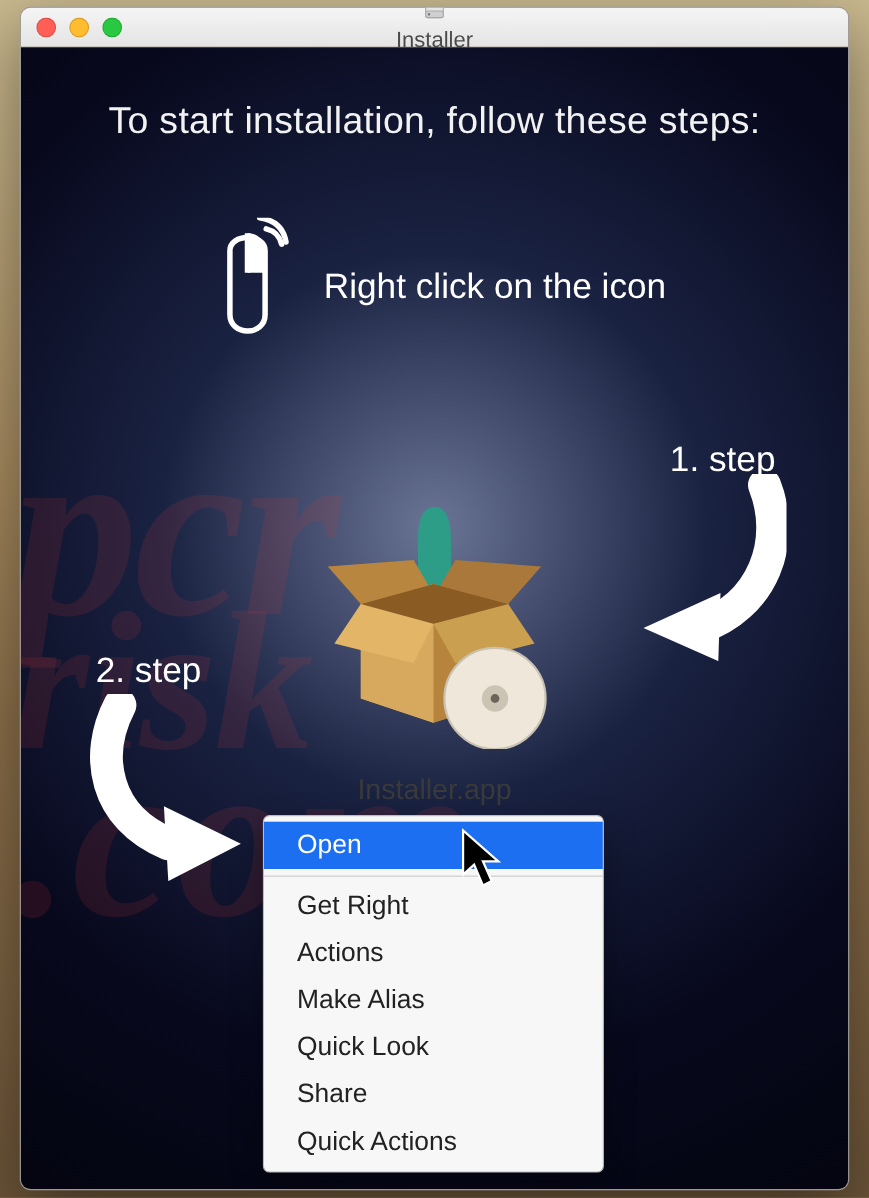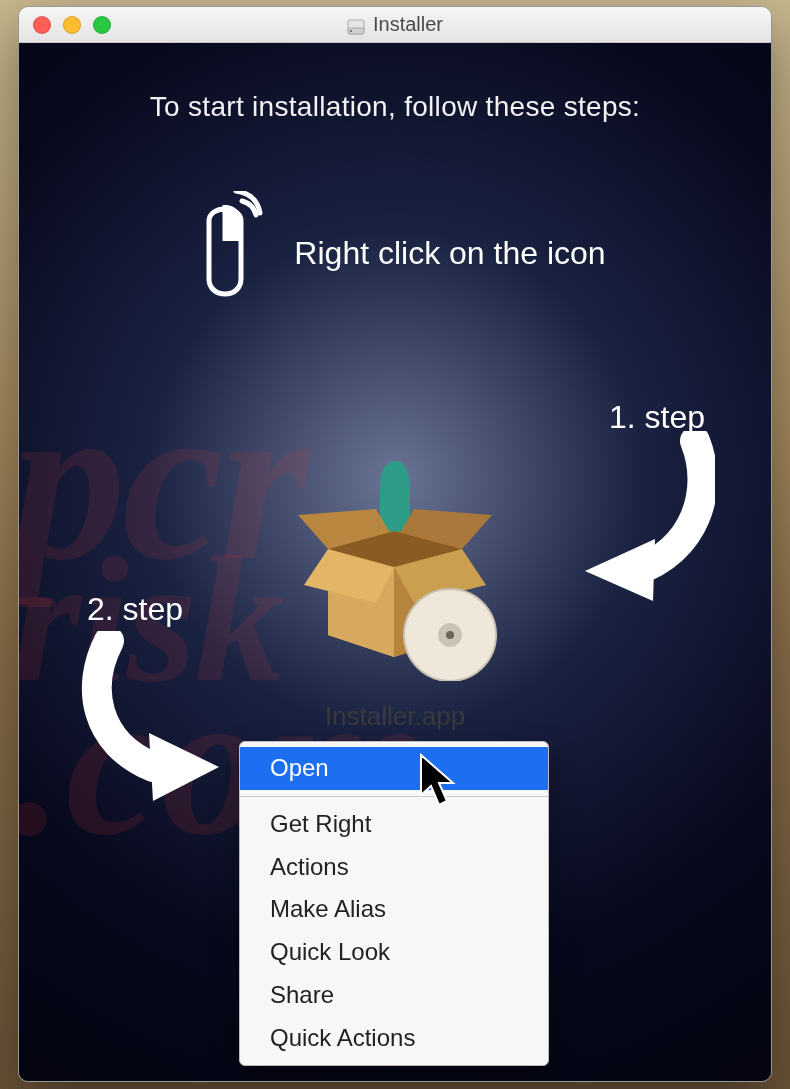--- a/index.html
+++ b/index.html
@@ -46,41 +46,42 @@
   .tl-min   { background: #febc2e; }
   .tl-zoom  { background: #28c840; }
 
   .titlebar-title {
     position: absolute;
     left: 0; right: 0;
     text-align: center;
     color: #4a4a4a;
     font-size: 20px;
     display: flex;
-    align-items: flex-end;
+    align-items: center;
     justify-content: center;
     gap: 8px;
     pointer-events: none;
+    flex-direction: column;
   }
   .disk-icon {
     width: 18px; height: 18px;
     display: inline-block;
   }
 
   .content {
     position: relative;
     width: 100%;
     height: calc(100% - 36px);
     background: radial-gradient(circle at 50% 42%, #6a7494 0%, #1a2242 35%, #07081c 70%, #040510 100%);
     color: #fff;
     padding-top: 48px;
   }
 
   .headline {
-    font-size: 28px;
+    font-size: 34px;
     color: #f2f2f2;
     text-align: center;
     font-weight: 400;
     letter-spacing: 0.3px;
   }
 
   .step1-row {
     display: flex;
     align-items: center;
     justify-content: center;

